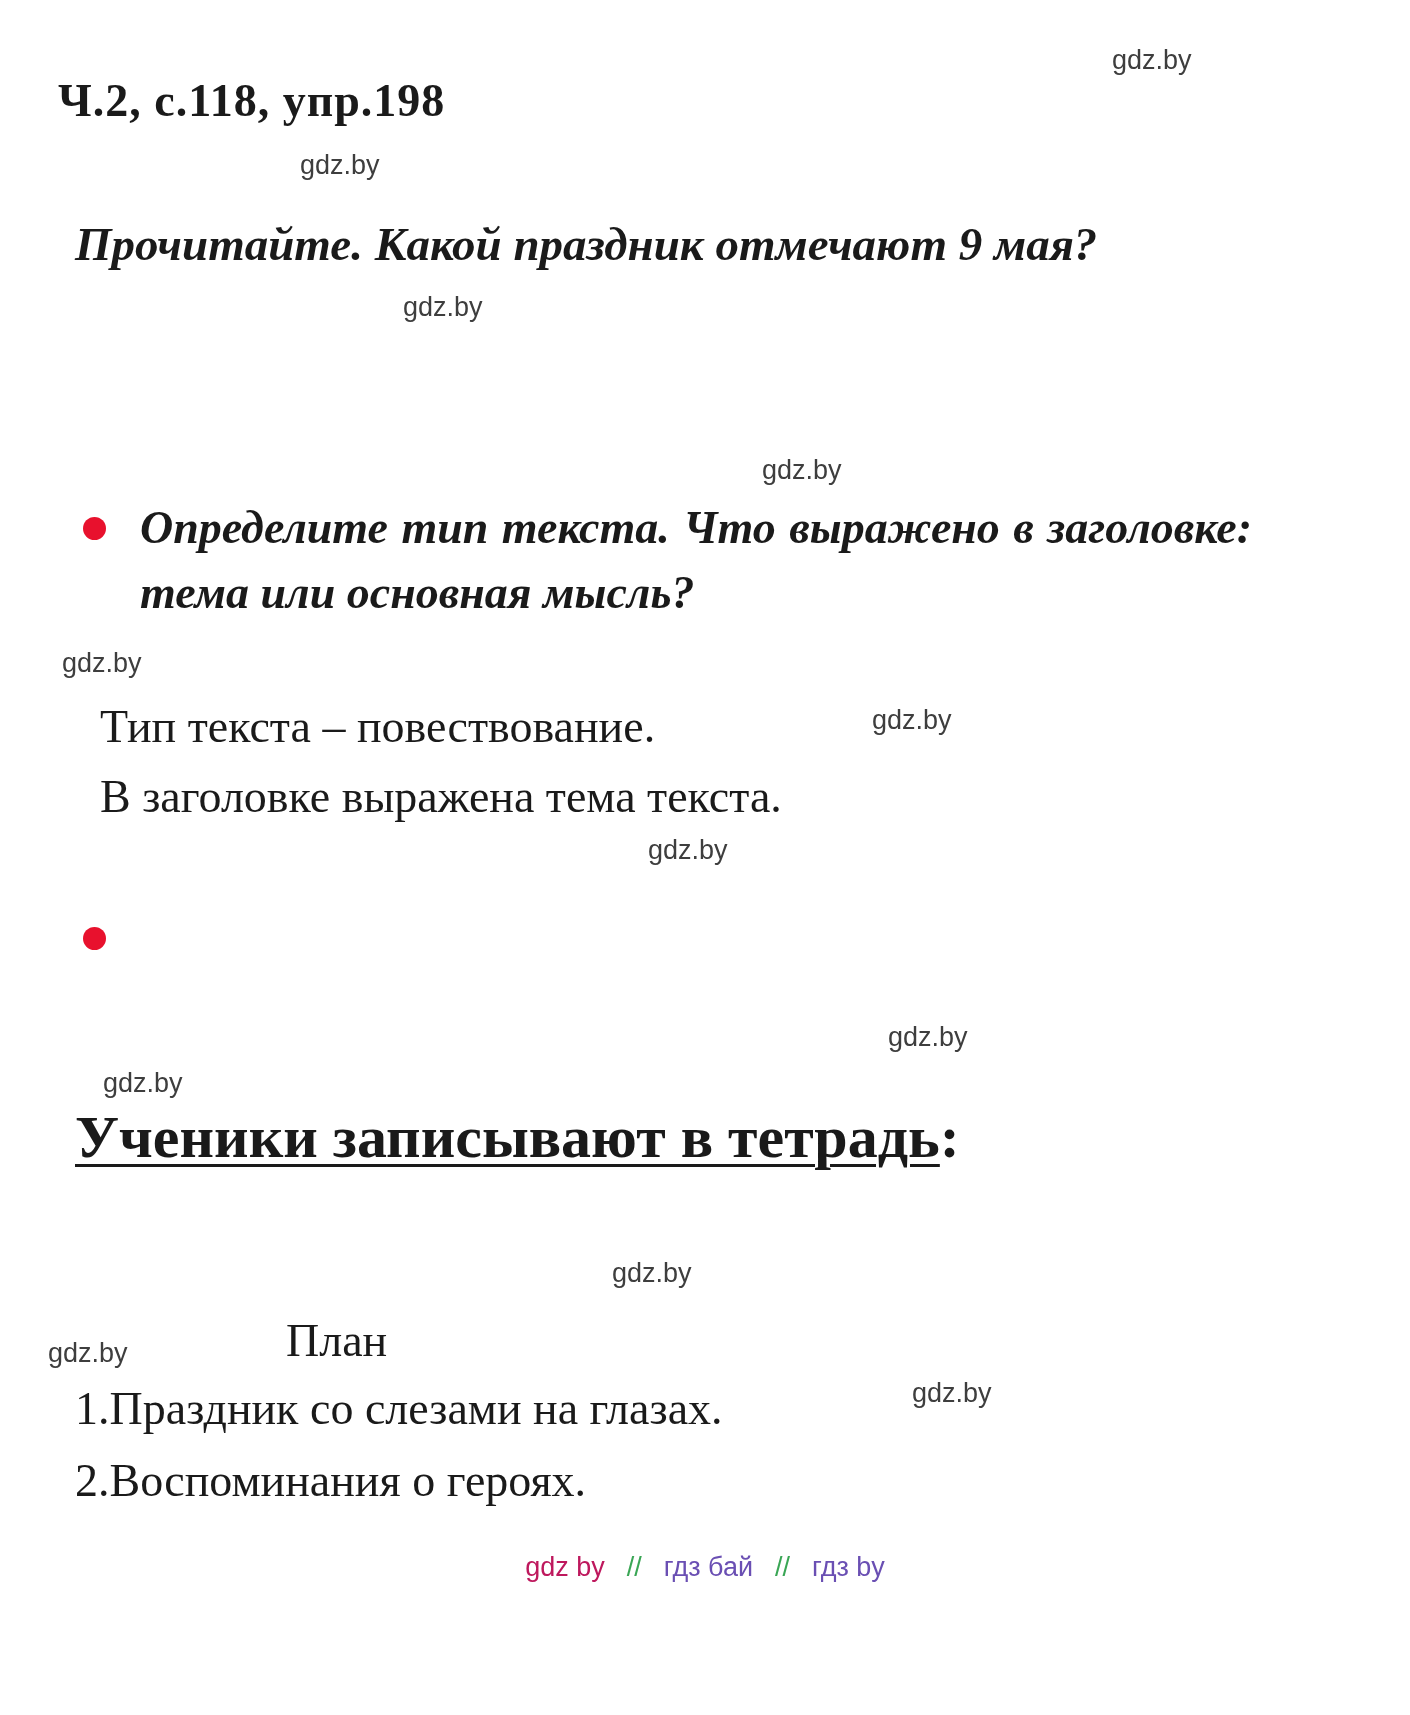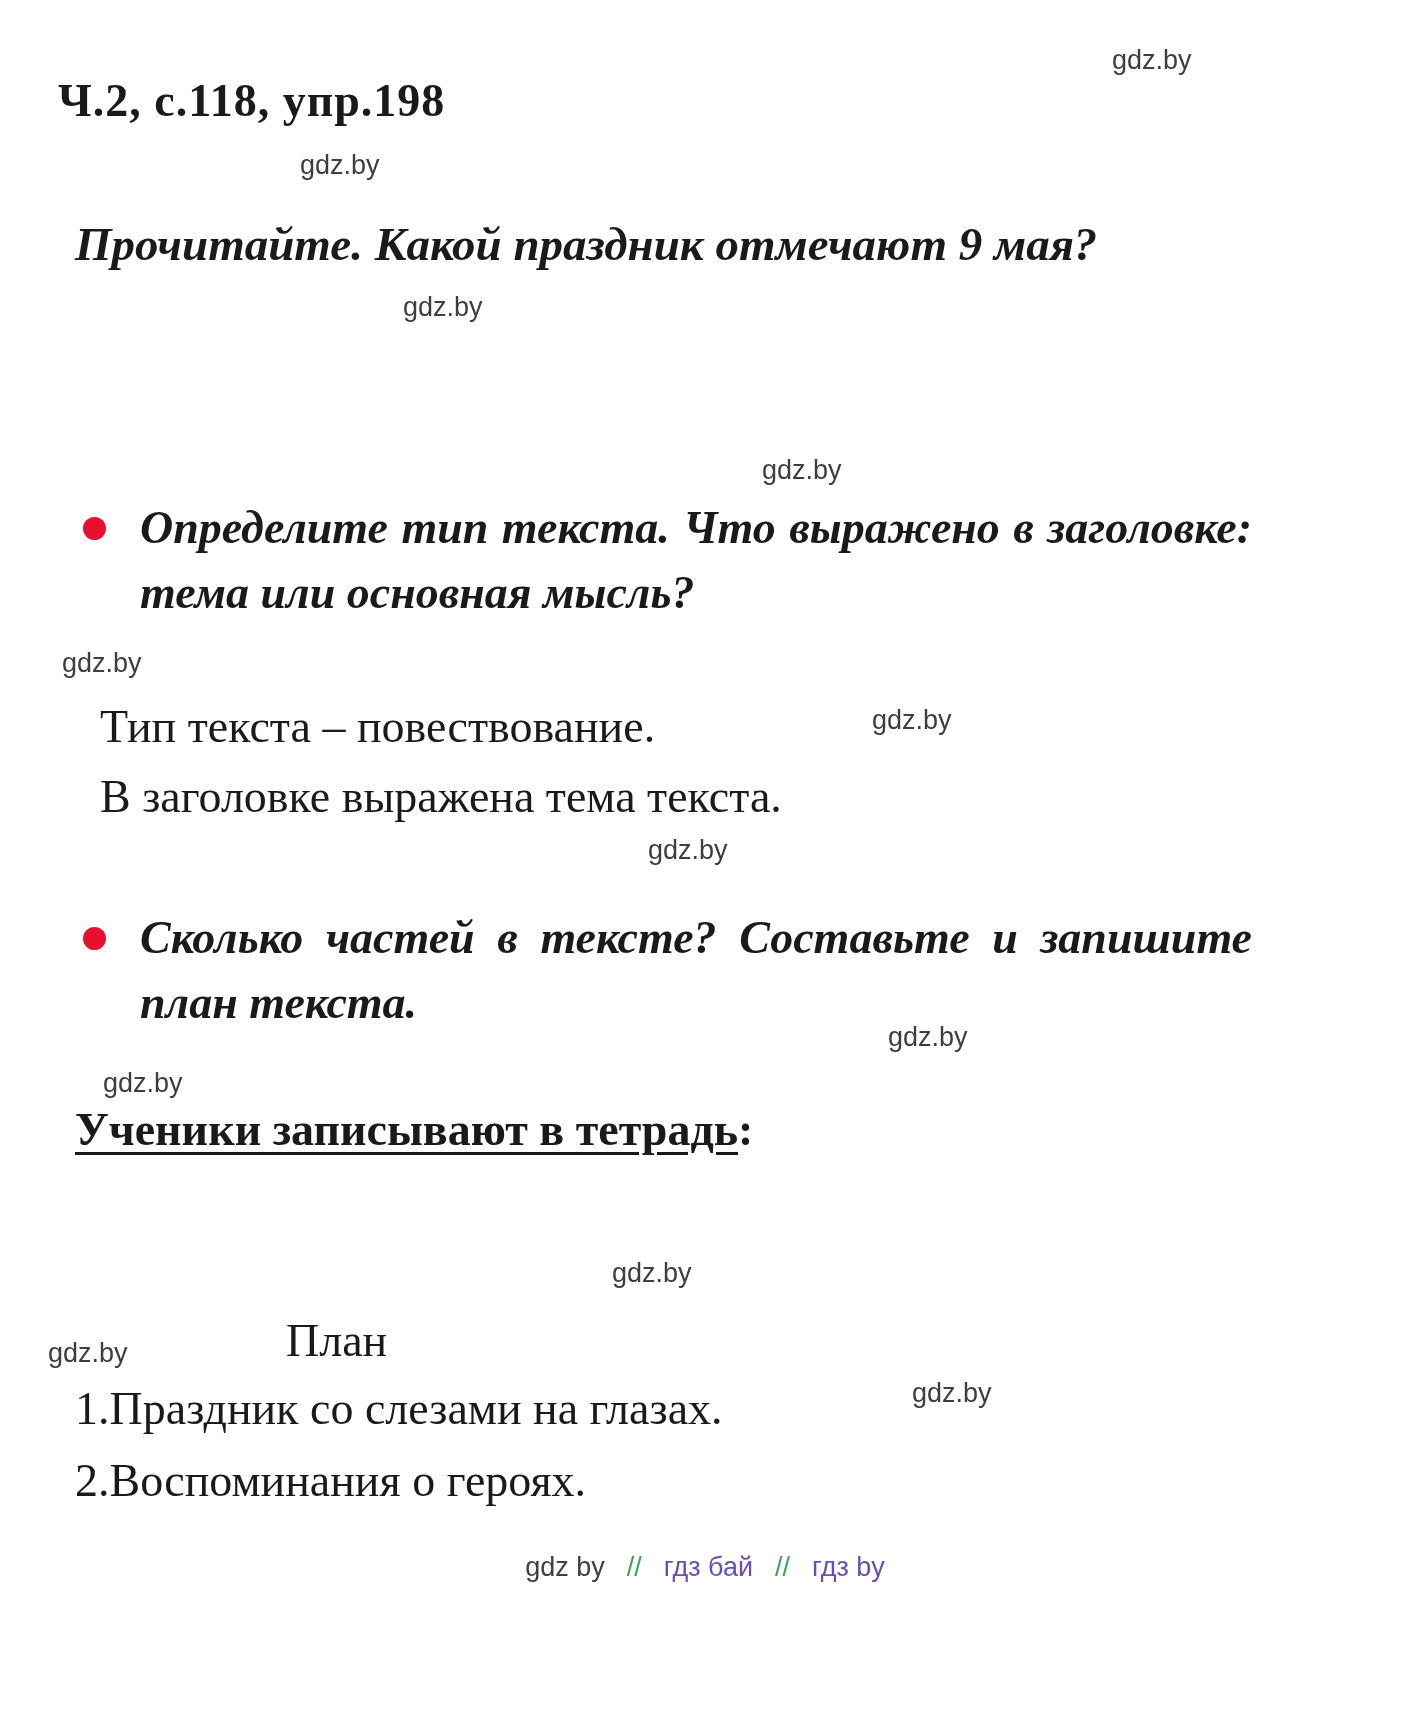--- a/index.html
+++ b/index.html
@@ -47,21 +47,21 @@
     line-height:58px;
     white-space:nowrap;
   }
   .dot {
     position:absolute;
     width:23px; height:23px;
     border-radius:50%;
   }
   .note-heading {
     position:absolute; left:75px; top:1103px;
-    font-size:46px; font-weight:700;
+    font-size:60px; font-weight:700;
     white-space:nowrap;
   }
   .note-heading .u {
     text-decoration:underline;
     text-decoration-thickness:3px;
     text-underline-offset:7px;
   }
   .variant-heading {
     position:absolute; left:75px; top:1238px;
     font-size:48px; font-weight:700;
@@ -100,29 +100,28 @@
   <div class="task-line" style="left:75px; top:212px; width:1175px;">Прочитайте. Какой праздник отмечают 9 мая?</div>
 
 
   <span class="dot" style="left: 83px; top: 517px; background-color: rgb(232, 17, 45);"></span>
   <div class="task-block" style="left:140px; top:495px; width:1112px;">Определите тип текста. Что выражено в заголовке: тема или основная мысль?</div>
 
   <div class="body-line" style="left:100px; top:768px;">В заголовке выражена тема текста.</div>
   <div class="body-line" style="left:100px; top:698px;">Тип текста – повествование.</div>
 
   <span class="dot" style="left: 83px; top: 927px; background-color: rgb(232, 17, 45);"></span>
-  <div class="task-block" style="left:140px; top:905px; width:1112px;">Сколько частей в тексте? Составьте и запишите план текста.</div>
 
   <div class="note-heading">
     <span class="u">Ученики записывают в тетрадь</span><span>:</span>
   </div>
 
 
   <div class="body-line" style="left:268px; top:1312px;margin-left:18px;">План</div>
 
   <div class="body-line" style="left:75px; top:1380px;">1.Праздник со слезами на глазах.</div>
   <div class="body-line" style="left:75px; top:1452px;">2.Воспоминания о героях.</div>
 
   <div class="footer">
-    <span style="color: #404040;">gdz by</span><span style="color: rgb(58, 166, 85);">//</span><span style="color: rgb(106, 79, 179);">гдз бай</span><span style="color: rgb(58, 166, 85);">//</span><span style="color: rgb(106, 79, 179);">гдз by</span>
+    <span style="color: #be185d;">gdz by</span><span style="color: rgb(58, 166, 85);">//</span><span style="color: rgb(106, 79, 179);">гдз бай</span><span style="color: rgb(58, 166, 85);">//</span><span style="color: rgb(106, 79, 179);">гдз by</span>
   </div>
 
 </div>
 
 </body></html>

